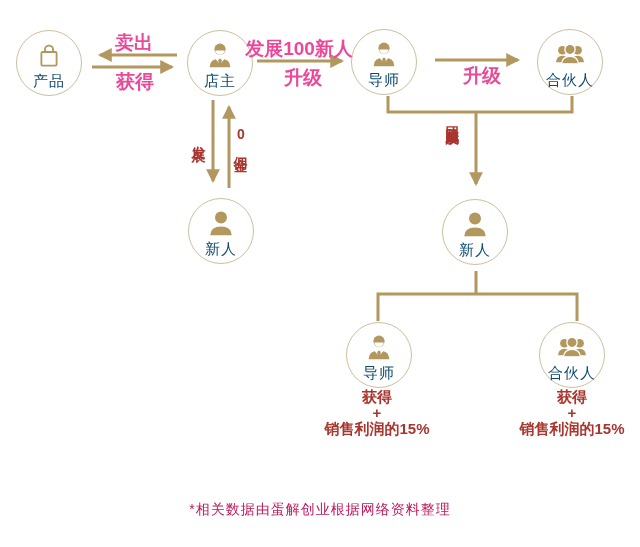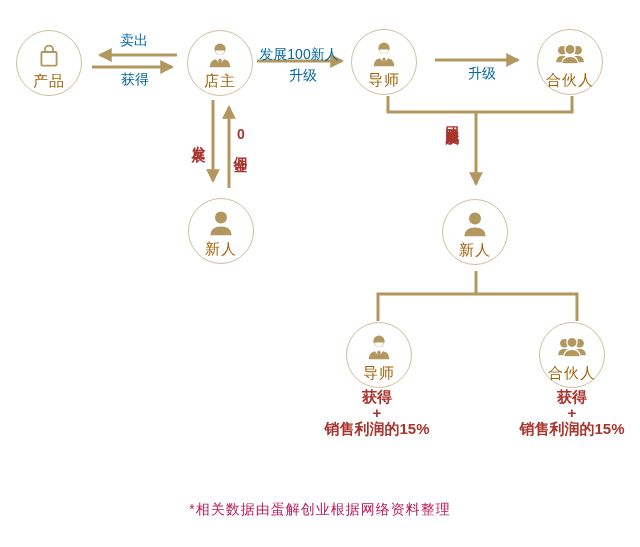--- a/index.html
+++ b/index.html
@@ -8,25 +8,25 @@
     font-family:"Liberation Sans","DejaVu Sans",sans-serif;
   }
   .overlay{position:absolute;left:0;top:0;width:640px;height:547px;}
   .node{
     position:absolute;width:66px;height:66px;border-radius:50%;
     background:#fff;border:1.5px solid #cdbf9e;box-sizing:border-box;
     display:flex;flex-direction:column;align-items:center;justify-content:center;
   }
   .node svg{width:32px;height:32px;flex:0 0 auto;margin-top:2px;}
   .node-label{
-    font-size:15px;color:#a16207;line-height:1;margin-top:1px;white-space:nowrap;
+    font-size:15px;color:#0c4a6e;line-height:1;margin-top:1px;white-space:nowrap;
     letter-spacing:1px;
   }
   .rlabel{
-    position:absolute;color:#0369a1;font-weight:400;font-size:14px;line-height:1;
+    position:absolute;color:#ec4899;font-weight:700;font-size:19px;line-height:1;
     white-space:nowrap;transform:translateX(-50%);
   }
   .vlabel{
     position:absolute;color:#a9352f;font-weight:700;font-size:14px;
     writing-mode:vertical-rl;text-orientation:upright;letter-spacing:3px;line-height:1;
     transform:translateX(-50%);
   }
   .reward{
     position:absolute;color:#a9352f;font-weight:700;font-size:15px;line-height:16px;
     text-align:center;transform:translateX(-50%);white-space:nowrap;
@@ -133,21 +133,21 @@
   </div>
   <div class="node" style="left:539px;top:322px">
     <svg>
         <use href="#sym-group"></use>
       </svg>
     <span class="node-label">合伙人</span>
   </div>
 
   <div class="rlabel" style="left:134px;top:33px">卖出</div>
   <div class="rlabel" style="left:135px;top:72px">获得</div>
-  <div class="rlabel" style="left:299px;top:47px">发展100新人</div>
+  <div class="rlabel" style="left:299px;top:39px">发展100新人</div>
   <div class="rlabel" style="left:303px;top:68px">升级</div>
   <div class="rlabel" style="left:482px;top:66px">升级</div>
   <div class="vlabel" style="left:199px;top:135px">发展</div>
   <div class="vlabel" style="left:241px;top:126px">0佣金</div>
   <div class="vlabel" style="left:452px;top:116px;font-size:13.5px;letter-spacing:1px">团队成员发展</div>
 
   <div class="reward" style="left:377px;top:389px">
     <div>获得</div>
     <div>+</div>
     <div>销售利润的15%</div>

